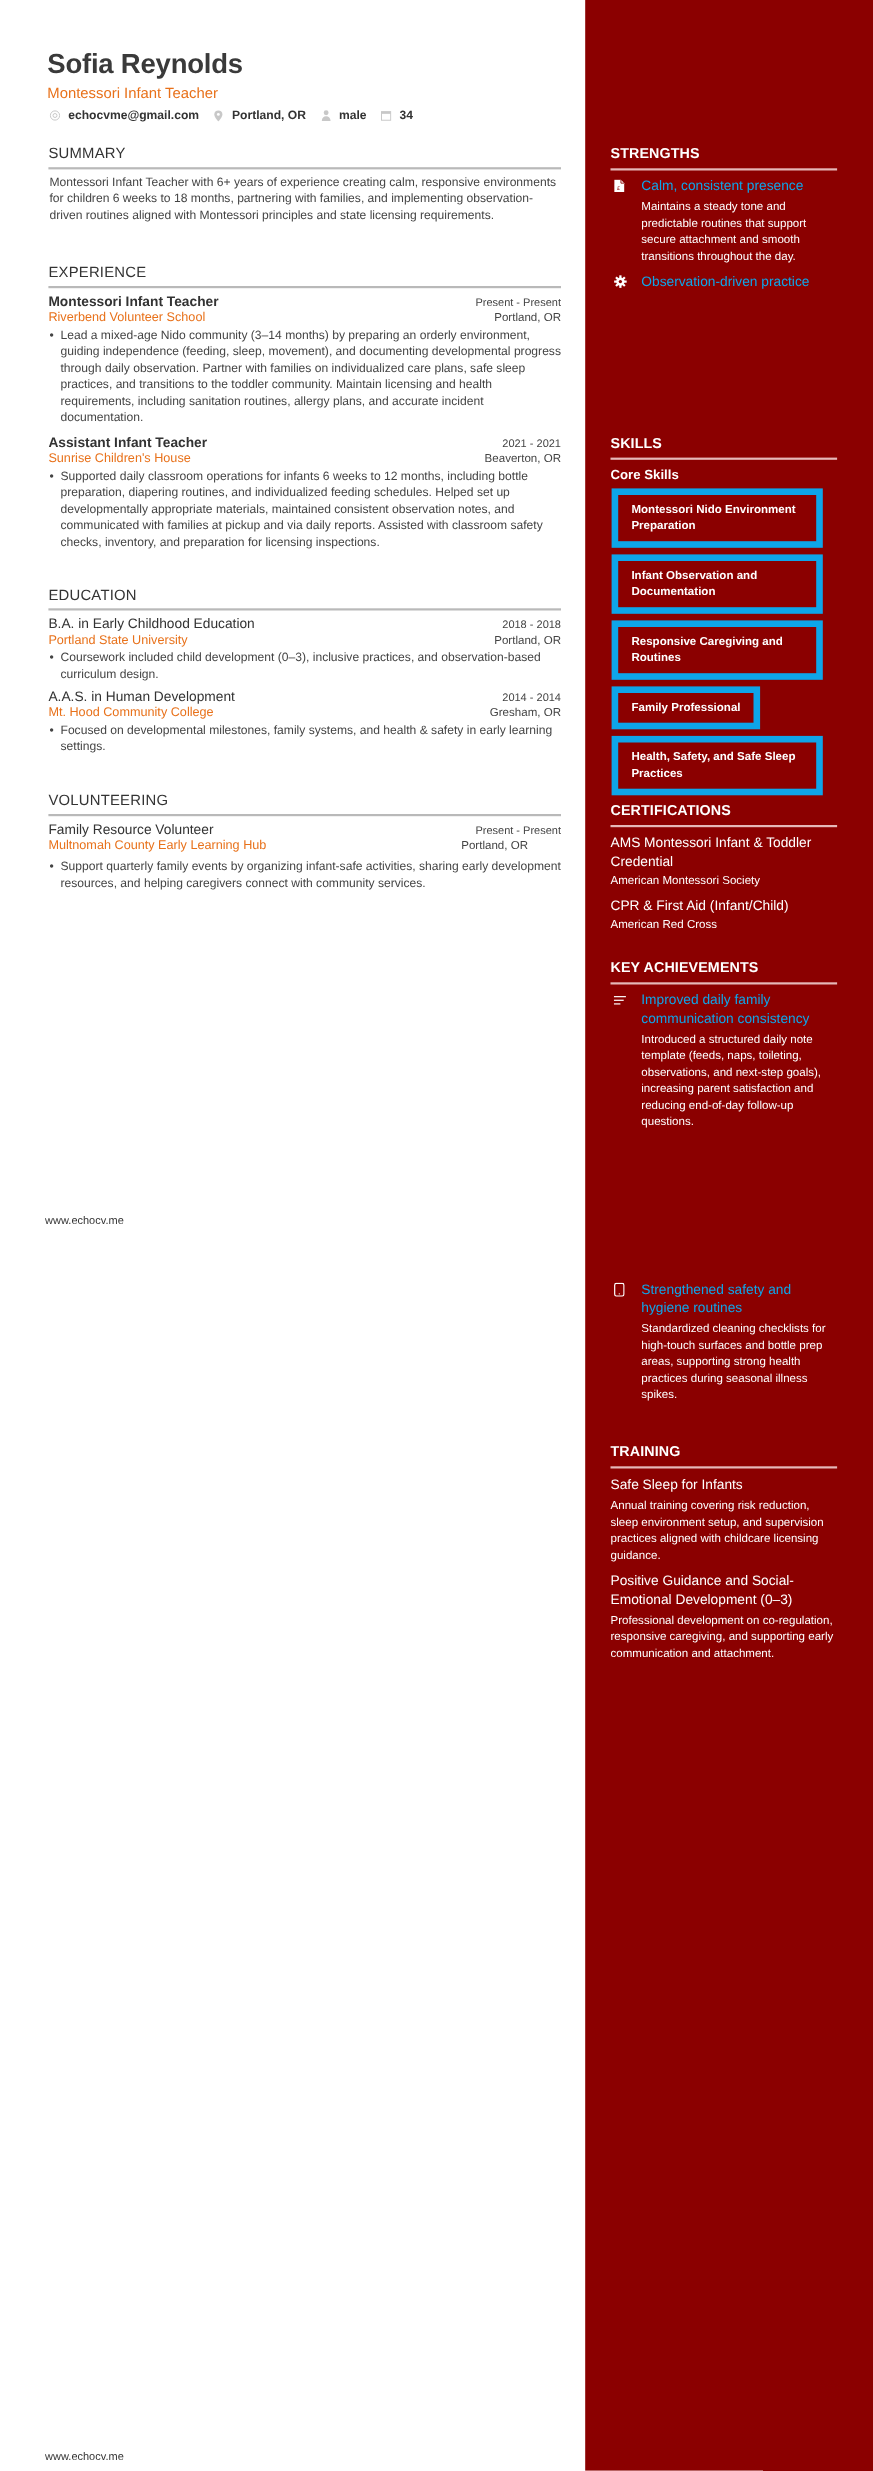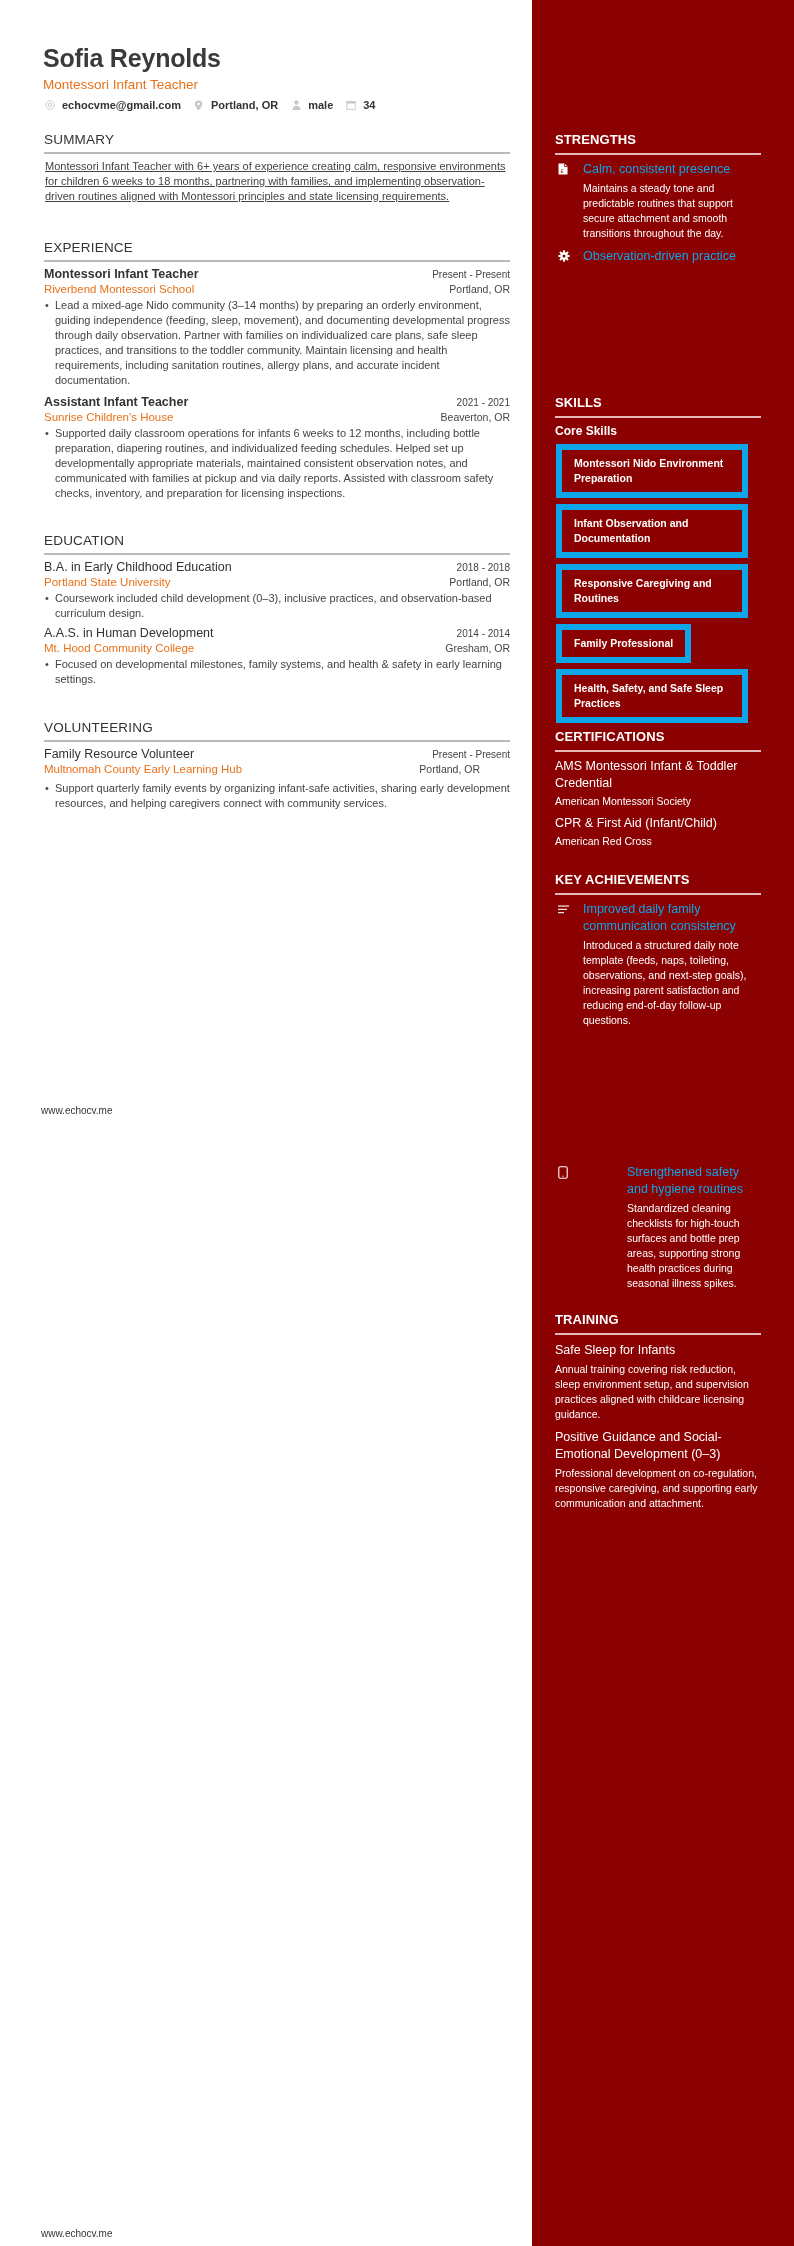--- a/index.html
+++ b/index.html
@@ -14,21 +14,21 @@
   .name { position: absolute; left: 43px; top: 44px; font-size: 25px; font-weight: bold; color: #3a3a3a; letter-spacing: -0.2px; }
   .role { position: absolute; left: 43px; top: 77px; font-size: 13.5px; color: #e8711a; }
   .contacts { position: absolute; left: 45px; top: 99px; display: flex; align-items: center; font-size: 11px; font-weight: bold; color: #333; }
   .contact { display: flex; align-items: center; margin-right: 13px; }
   .contact .ic { width: 10px; height: 10px; margin-right: 7px; display: inline-flex; align-items: center; justify-content: center; color: #c8c8c8; }
 
   
   .section { position: absolute; left: 44px; width: 466px; }
   .sec-title { font-size: 13.5px; color: #333; letter-spacing: 0.2px; }
   .sec-rule { height: 2px; background: #b9b9b9; margin-top: 5px; }
-  .para { font-size: 11px; line-height: 15px; color: #444; margin-top: 5px; padding-left: 1px; text-decoration: underline; }
+  .para { font-size: 11px; line-height: 15px; color: #444; margin-top: 5px; padding-left: 1px; }
 
   .entry { margin-top: 6px; }
   .row { display: flex; justify-content: space-between; align-items: baseline; }
   .e-title { font-size: 12.5px; color: #333; }
   .e-title.bold { font-weight: bold; }
   .e-date { font-size: 10px; color: #444; }
   .e-org { font-size: 11.5px; color: #e8711a; }
   .e-loc { font-size: 10.5px; color: #444; }
   .bullets { list-style: none; margin-top: 3px; }
   .bullets li { position: relative; padding-left: 11px; font-size: 11px; line-height: 15px; color: #444; }
@@ -115,21 +115,21 @@
     <div class="section" style="top:240px;">
       <div class="sec-title">EXPERIENCE</div>
       <div class="sec-rule"></div>
 
       <div class="entry" style="margin-top:5px;">
         <div class="row">
           <span class="e-title bold">Montessori Infant Teacher</span>
           <span class="e-date">Present - Present</span>
         </div>
         <div class="row" style="margin-top:2px;">
-          <span class="e-org">Riverbend Montessori School</span>
+          <span class="e-org">Riverbend Volunteer School</span>
           <span class="e-loc">Portland, OR</span>
         </div>
         <ul class="bullets">
           <li>Lead a mixed-age Nido community (3–14 months) by preparing an orderly environment, guiding independence (feeding, sleep, movement), and documenting developmental progress through daily observation. Partner with families on individualized care plans, safe sleep practices, and transitions to the toddler community. Maintain licensing and health requirements, including sanitation routines, allergy plans, and accurate incident documentation.</li>
         </ul>
       </div>
 
       <div class="entry" style="margin-top:7px;">
         <div class="row">
           <span class="e-title bold">Assistant Infant Teacher</span>
@@ -283,21 +283,21 @@
             </svg>
         </span>
         <div class="body">
           <div class="item-title">Improved daily family communication consistency</div>
           <div class="item-desc">Introduced a structured daily note template (feeds, naps, toileting, observations, and next-step goals), increasing parent satisfaction and reducing end-of-day follow-up questions.</div>
         </div>
       </div>
     </div>
 
     <div class="s-section" style="top:1164px;">
-      <div class="item" style="margin-top:0;gap:44px;">
+      <div class="item" style="margin-top:0;">
         <span class="ic">
           <svg width="10" height="13" viewBox="0 0 10 13">
               <rect x="0.8" y="0.8" width="8.4" height="11.4" rx="1.5" fill="none" stroke="#fff" stroke-width="1.1"></rect>
               <circle cx="5" cy="10.2" r="0.6" fill="#fff"></circle>
             </svg>
         </span>
         <div class="body">
           <div class="item-title">Strengthened safety and hygiene routines</div>
           <div class="item-desc">Standardized cleaning checklists for high-touch surfaces and bottle prep areas, supporting strong health practices during seasonal illness spikes.</div>
         </div>

